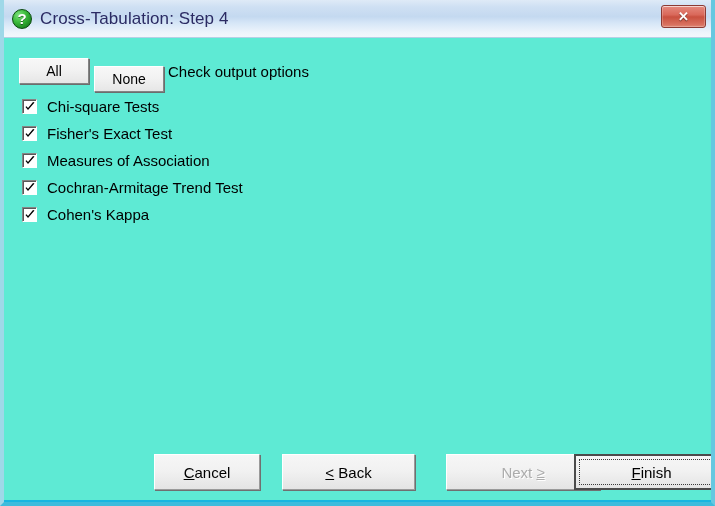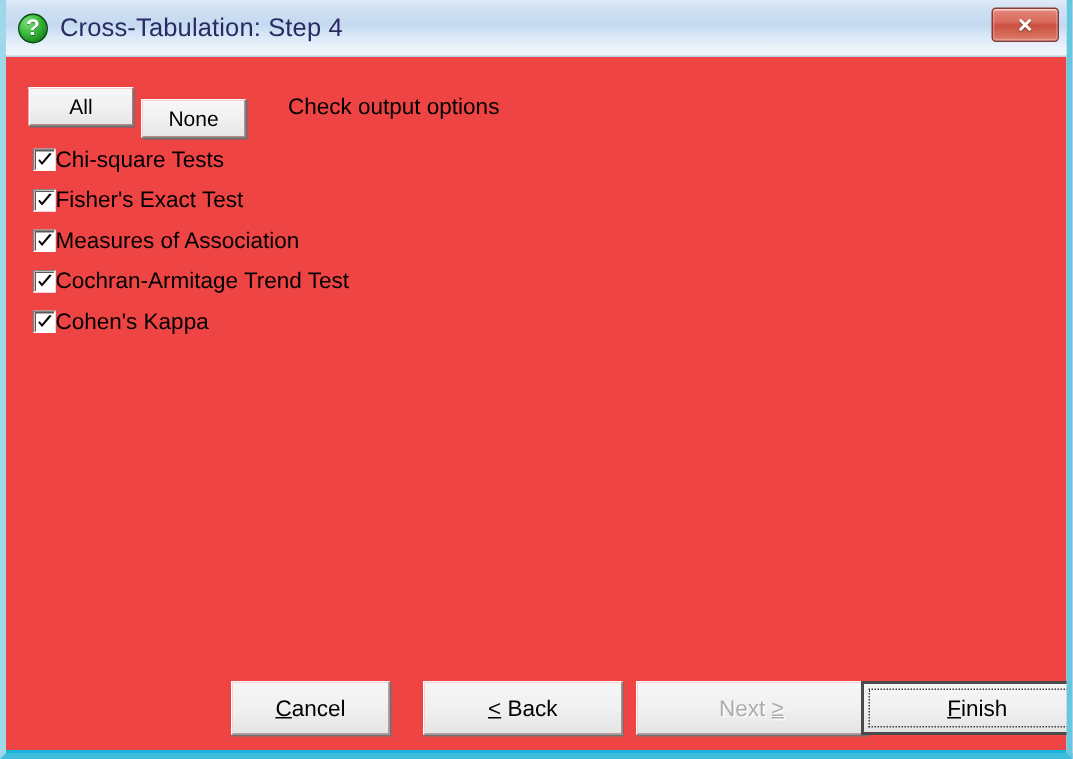--- a/index.html
+++ b/index.html
@@ -129,21 +129,21 @@
     text-shadow: 0 1px 1px rgba(0,0,0,0.5);
   }
 
   
   #client {
     position: absolute;
     left: 0;
     top: 38px;
     width: 707px;
     height: 464px;
-    background: #ef4444;
+    background: #5eead4;
   }
 
   
   #toolbar {
     position: absolute;
     left: 15px;
     top: 12px;
     display: flex;
     align-items: center;
   }
@@ -162,21 +162,21 @@
     color: #000000;
     display: flex;
     align-items: center;
     justify-content: center;
     cursor: pointer;
     padding: 0 6px;
   }
   #tool-button-all { width: 70px; }
   #tool-button-none { width: 70px; margin-left: 5px; margin-top: 16px; }
   #toolbar-label {
-    margin-left: 28px;
+    margin-left: 4px;
     font-family: "Liberation Sans", sans-serif;
     font-size: 15px;
     color: #000000;
     white-space: nowrap;
     text-align: center;
   }
 
   
   #options-list {
     position: absolute;
@@ -204,20 +204,21 @@
     position: relative;
   }
   .checkbox svg {
     position: absolute;
     left: 1px;
     top: 1px;
     width: 12px;
     height: 12px;
   }
   .option-label {
+    margin-left: 10px;
     font-family: "Liberation Sans", sans-serif;
     font-size: 15px;
     color: #000000;
     white-space: nowrap;
   }
 
   
   #button-bar {
     position: absolute;
     left: 0;
@@ -261,21 +262,21 @@
   #button-finish .focus-ring {
     position: absolute;
     left: 3px; top: 3px; right: 3px; bottom: 3px;
     border: 1px dotted #3a3a3a;
     pointer-events: none;
   }
 
   #button-help   { left: 10px;  width: 133px; }
   #button-cancel { left: 150px; width: 106px; }
   #button-back   { left: 278px; width: 133px; }
-  #button-next   { left: 420px; width: 154px; }
+  #button-next   { left: 442px; width: 154px; }
   #button-finish { left: 570px; width: 155px; text-align: right; }
 </style>
 </head>
 <body>
 
 <div id="window">
 
   <div id="titlebar">
     <div id="title-inner">
       <span class="win-icon">

